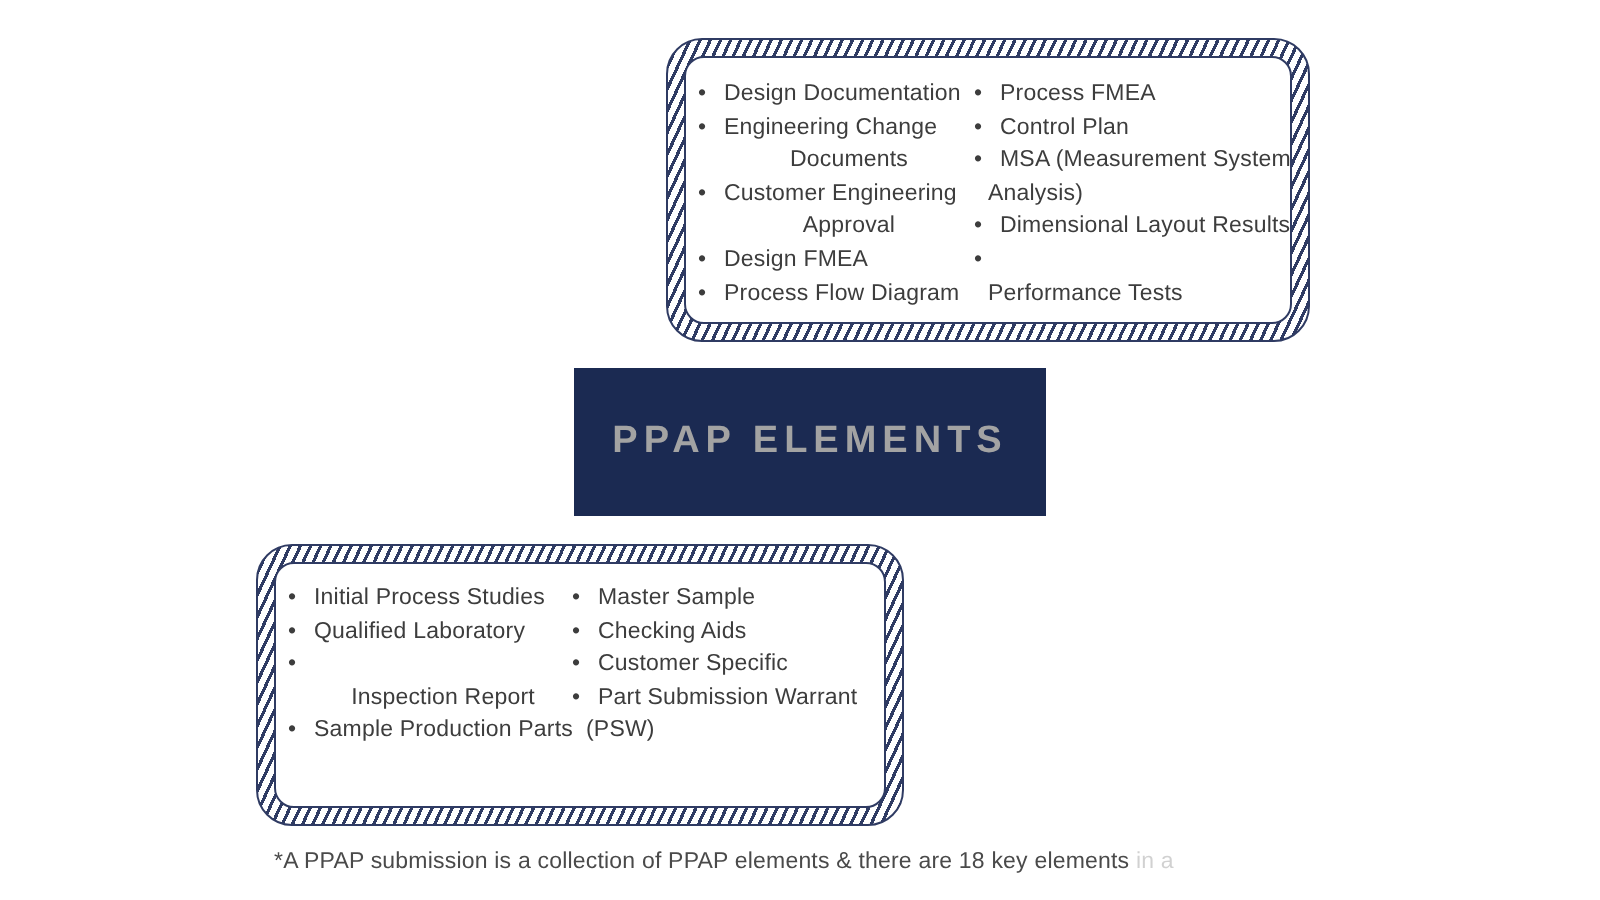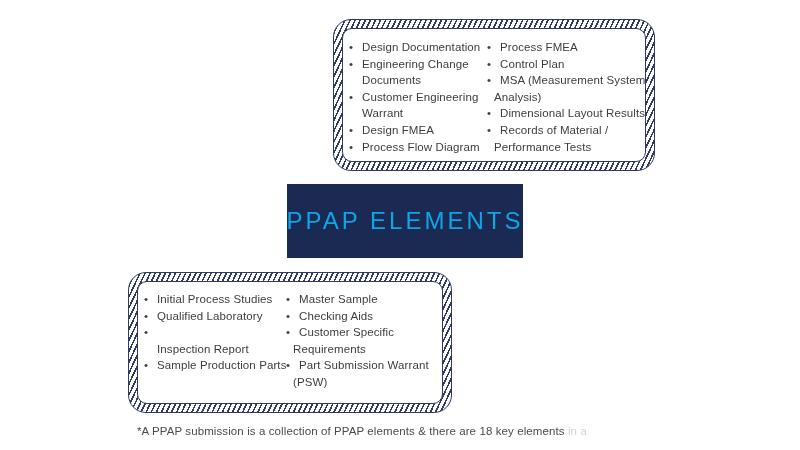--- a/index.html
+++ b/index.html
@@ -53,38 +53,38 @@
     line-height: 16.6px;
     color: #3d3d3d;
     white-space: nowrap;
     letter-spacing: 0.1px;
   }
   .line .dot {
     flex: 0 0 13px;
     width: 13px;
     color: #3d3d3d;
   }
-  .line.k-c { padding-left: 13px; }  
+  .line.k-c { padding-left: 13px; justify-content: center; }  
   .line.k-h { padding-left: 7px; align-items: flex-end; }   
 
   
   .banner {
     position: absolute;
     left: 287px;
     top: 184px;
     width: 236px;
     height: 74px;
     display: flex;
     align-items: center;
     justify-content: center;
   }
   .banner-title {
-    color: #0ea5e9;
-    font-size: 24px;
-    font-weight: normal;
+    color: #a3a3a3;
+    font-size: 19px;
+    font-weight: bold;
     letter-spacing: 3px;
     white-space: nowrap;
   }
 
   
   .footnote {
     position: absolute;
     left: 137px;
     top: 425px;
     font-size: 11.5px;
@@ -114,21 +114,21 @@
             <span>Engineering Change</span>
           </div>
           <div class="line k-c">
             <span>Documents</span>
           </div>
           <div class="line k-b">
             <span class="dot">•</span>
             <span>Customer Engineering</span>
           </div>
           <div class="line k-c">
-            <span>Warrant</span>
+            <span>Approval</span>
           </div>
           <div class="line k-b">
             <span class="dot">•</span>
             <span>Design FMEA</span>
           </div>
           <div class="line k-b">
             <span class="dot">•</span>
             <span>Process Flow Diagram</span>
           </div>
         </div>
@@ -147,21 +147,20 @@
           </div>
           <div class="line k-h">
             <span>Analysis)</span>
           </div>
           <div class="line k-b">
             <span class="dot">•</span>
             <span>Dimensional Layout Results</span>
           </div>
           <div class="line k-b">
             <span class="dot">•</span>
-            <span>Records of Material /</span>
           </div>
           <div class="line k-h">
             <span>Performance Tests</span>
           </div>
         </div>
     </div>
   </div>
 
   <div class="banner" style="background: rgb(27, 42, 82);">
     <span class="banner-title">PPAP ELEMENTS</span>
@@ -195,23 +194,20 @@
             <span>Master Sample</span>
           </div>
           <div class="line k-b">
             <span class="dot">•</span>
             <span>Checking Aids</span>
           </div>
           <div class="line k-b">
             <span class="dot">•</span>
             <span>Customer Specific</span>
           </div>
-          <div class="line k-h">
-            <span>Requirements</span>
-          </div>
           <div class="line k-b">
             <span class="dot">•</span>
             <span>Part Submission Warrant</span>
           </div>
           <div class="line k-h">
             <span>(PSW)</span>
           </div>
         </div>
     </div>
   </div>

